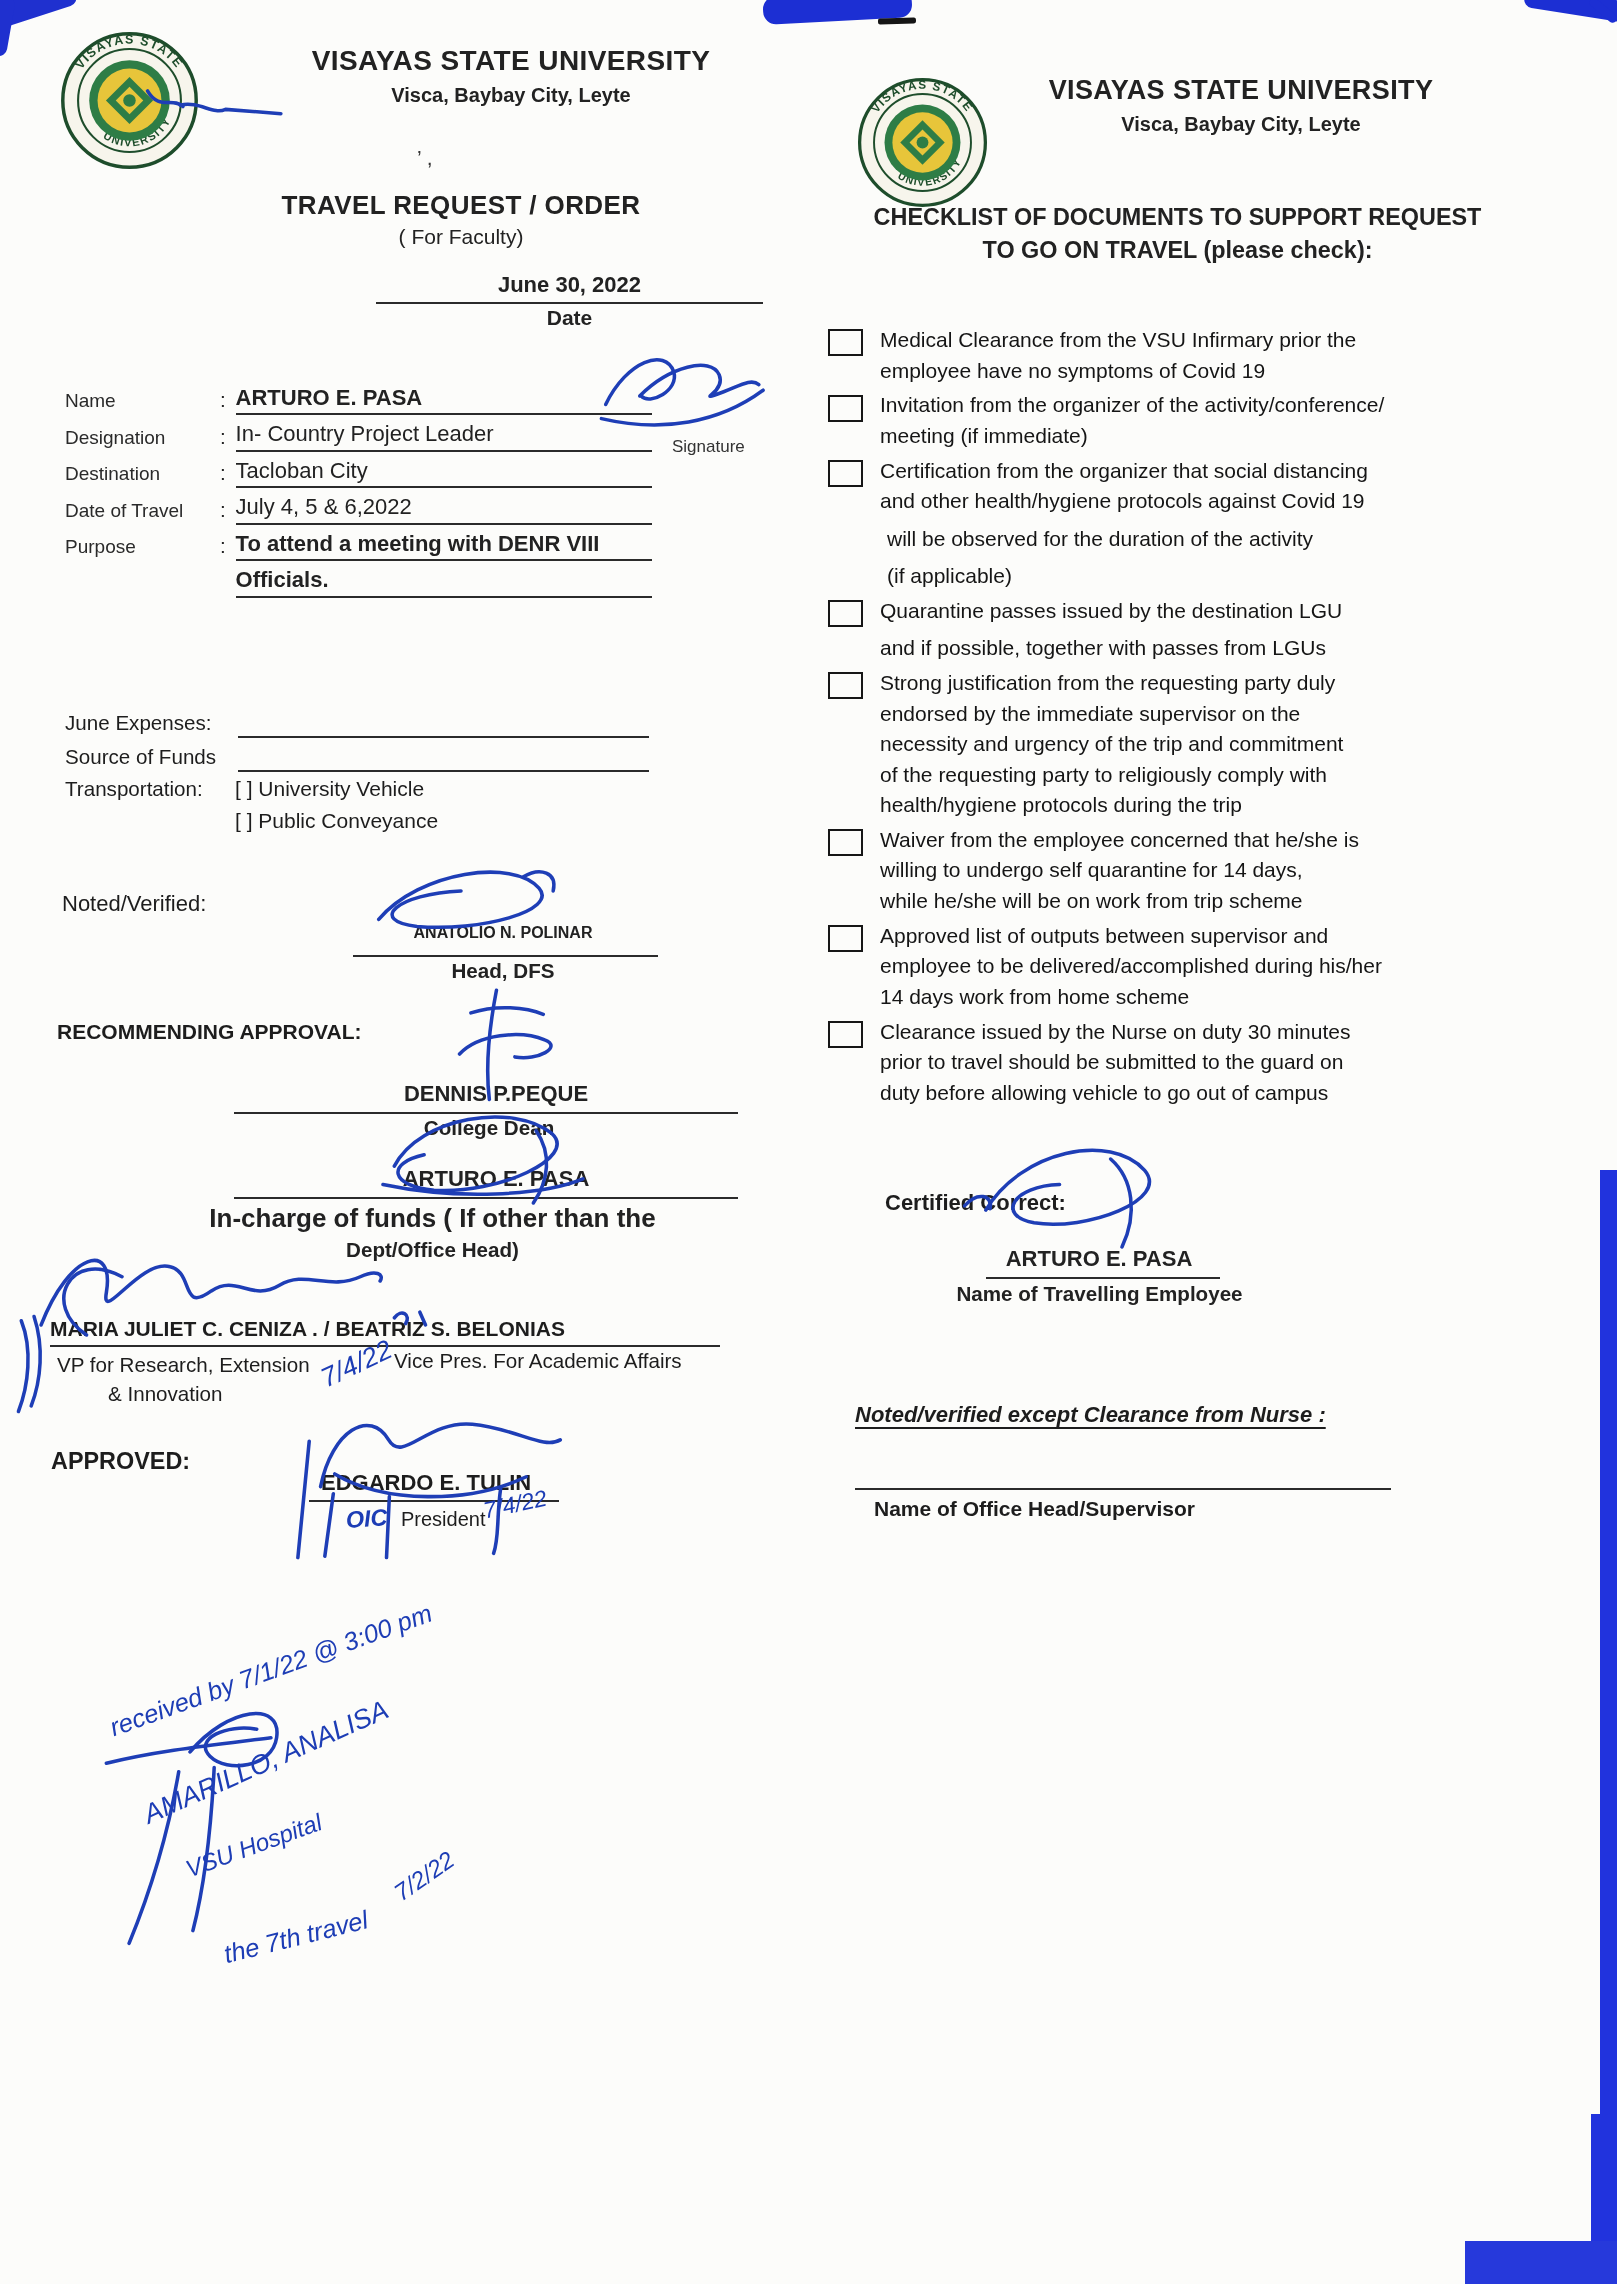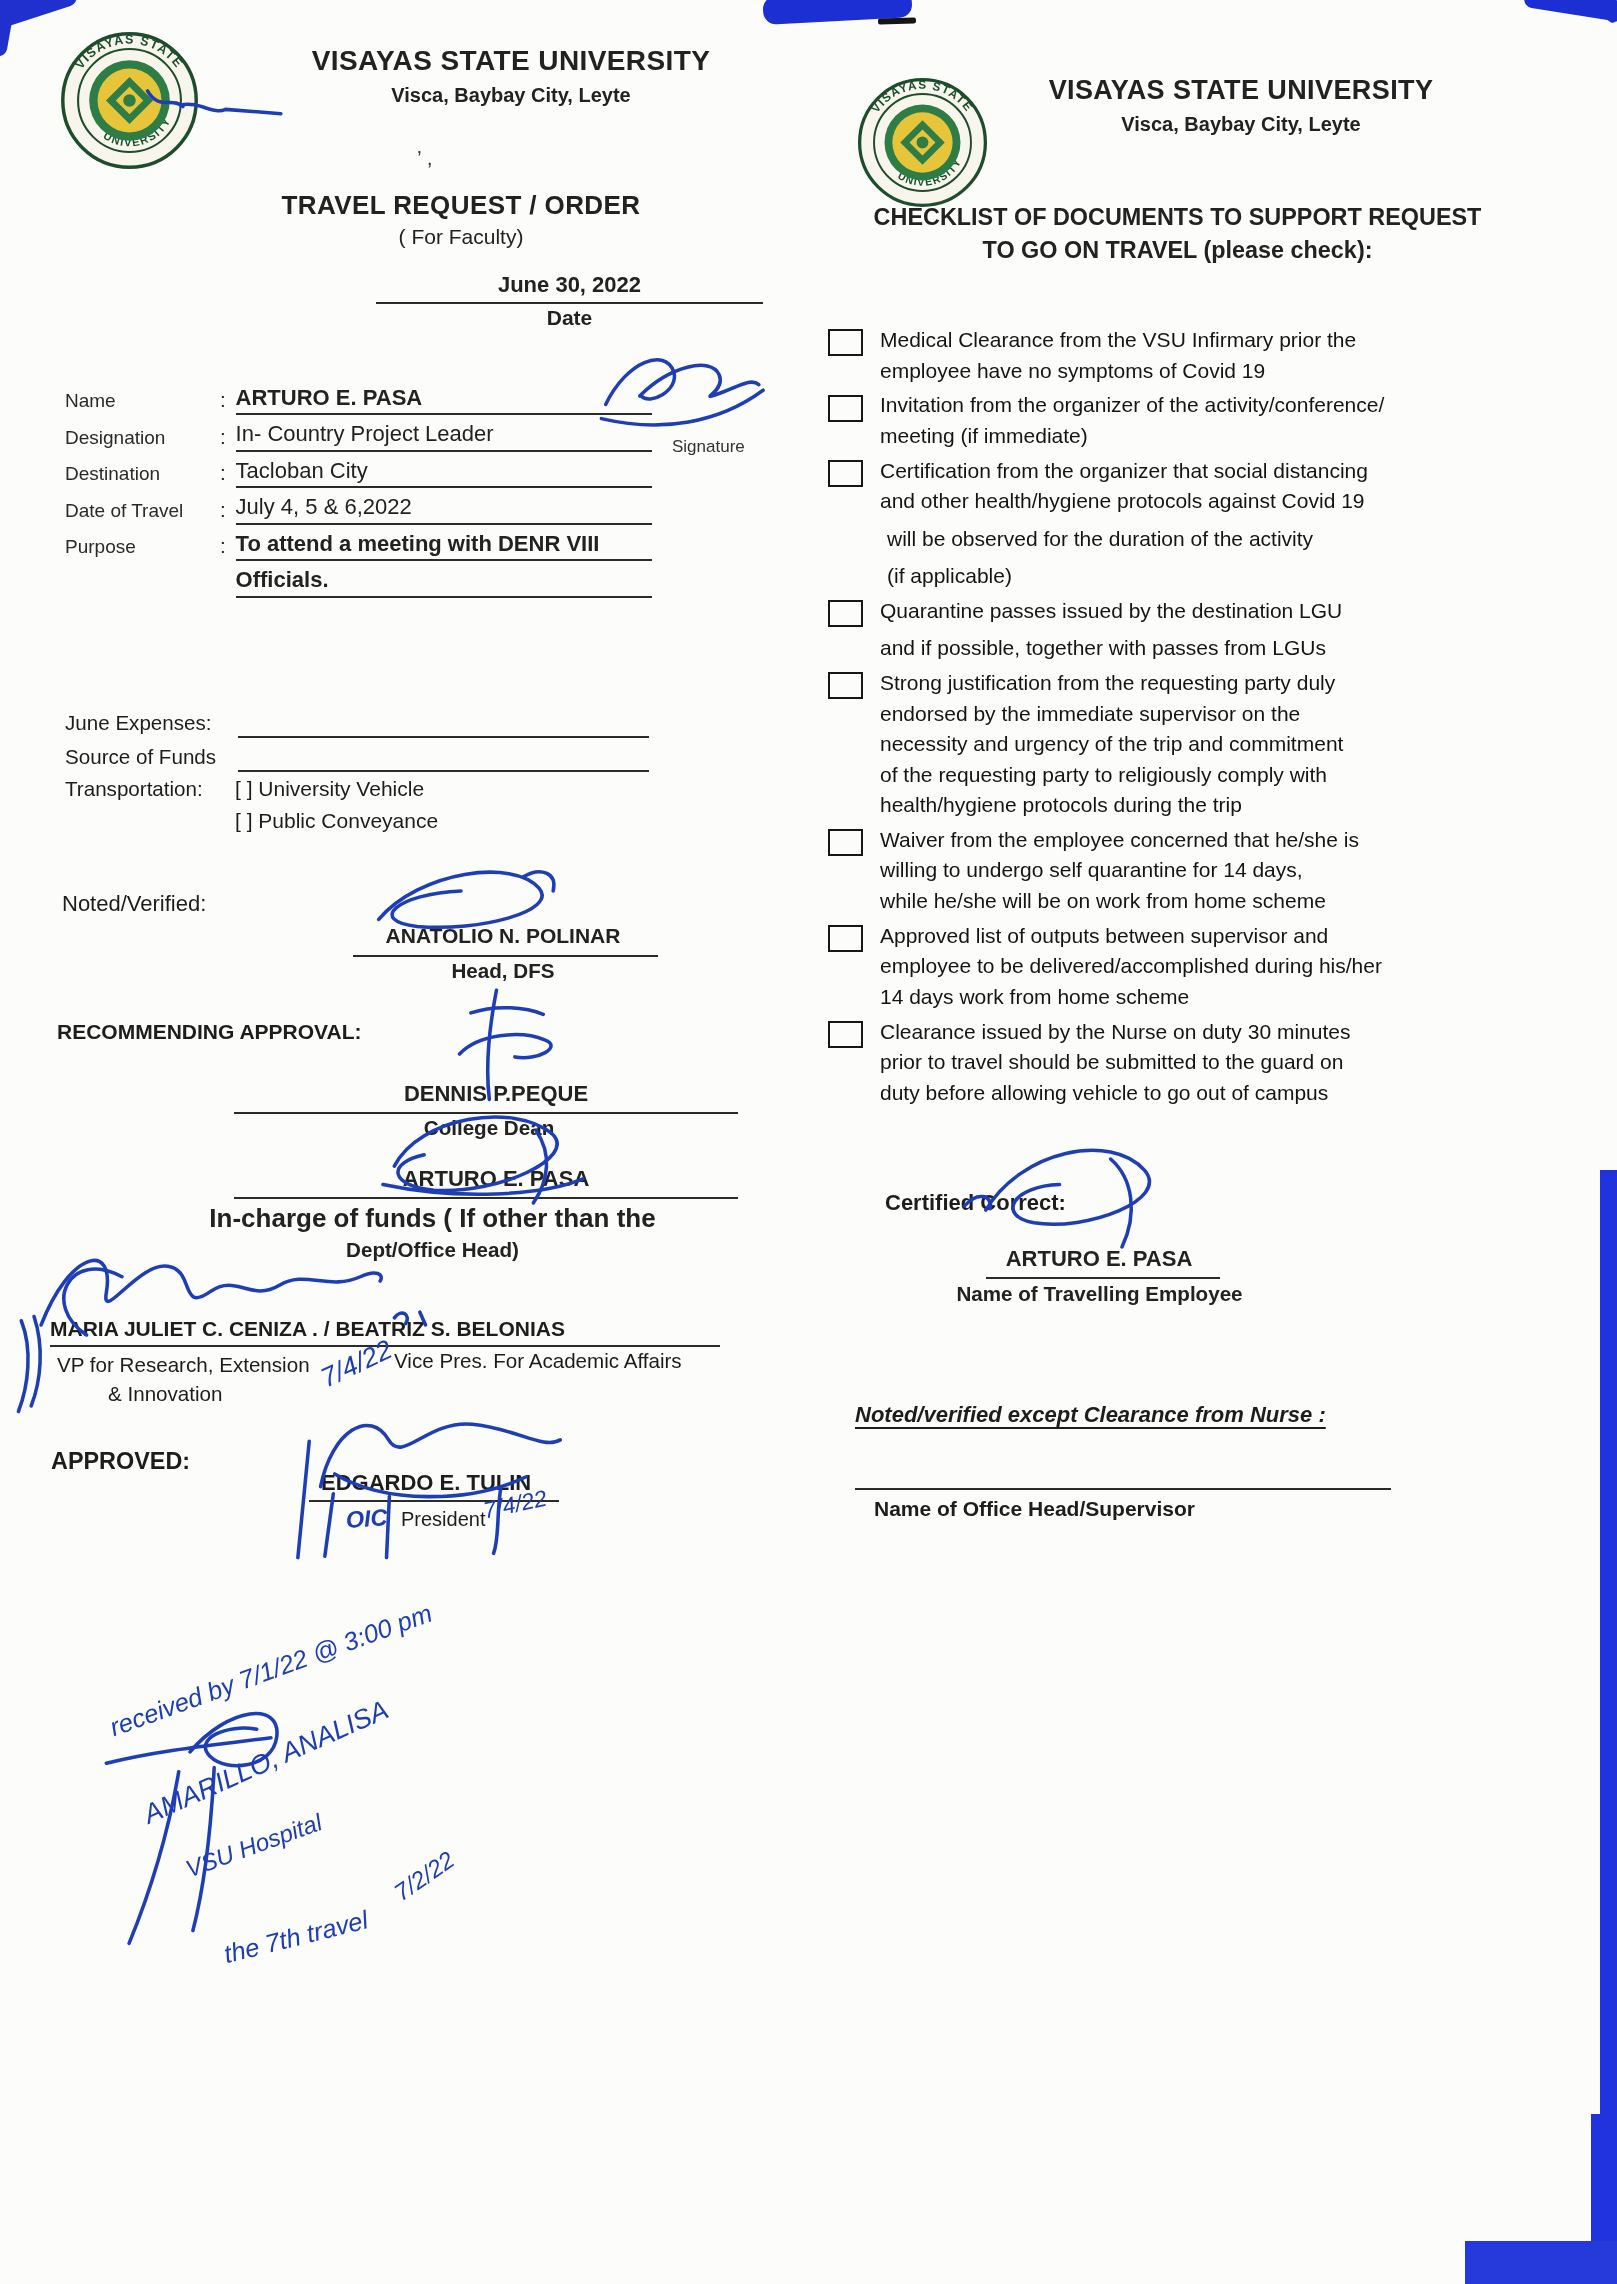--- a/index.html
+++ b/index.html
@@ -121,21 +121,21 @@
   <div class="t" style="left:65px; top:711px; font-size:20.6px;">June Expenses:</div>
   <div class="hline" style="left:238px; top:736px; width:411px;"></div>
   <div class="t" style="left:65px; top:745px; font-size:20.6px;">Source of Funds</div>
   <div class="hline" style="left:238px; top:770px; width:411px;"></div>
   <div class="t" style="left:65px; top:777px; font-size:20.6px;text-align:center;">Transportation:</div>
   <div class="t" style="left:235px; top:777px; font-size:21px;">[ ] University Vehicle</div>
   <div class="t" style="left:235px; top:809px; font-size:21px;">[ ] Public Conveyance</div>
 
   <div class="t" style="left:62px; top:891px; font-size:22px;">Noted/Verified:</div>
   <div class="blk c" style="left:340px; top:924px; width:326px;">
-    <div class="b" style="font-size:21px;">ANATOLIO N. POLINAR</div>
+    <div class="b" style="font-size:16px;">ANATOLIO N. POLINAR</div>
   </div>
   <div class="hline" style="left:353px; top:955px; width:305px;"></div>
   <div class="blk c" style="left:340px; top:959px; width:326px;">
     <div class="b" style="font-size:20.6px;">Head, DFS</div>
   </div>
 
   <div class="t" style="left:57px; top:1020px; font-size:21px; font-weight:600;">RECOMMENDING APPROVAL:</div>
   <div class="blk c" style="left:333px; top:1081px; width:326px;">
     <div class="b" style="font-size:22px;">DENNIS P.PEQUE</div>
   </div>
@@ -249,21 +249,21 @@
         <div class="chk-line">of the requesting party to religiously comply with</div>
         <div class="chk-line">health/hygiene protocols during the trip</div>
       </div>
     </div>
 
     <div class="chk-item">
       <span class="cbox"></span>
       <div>
         <div class="chk-line">Waiver from the employee concerned that he/she is</div>
         <div class="chk-line">willing to undergo self quarantine for 14 days,</div>
-        <div class="chk-line">while he/she will be on work from home scheme</div>
+        <div class="chk-line">while he/she will be on work from trip scheme</div>
       </div>
     </div>
 
     <div class="chk-item">
       <span class="cbox"></span>
       <div>
         <div class="chk-line">Approved list of outputs between supervisor and</div>
         <div class="chk-line">employee to be delivered/accomplished during his/her</div>
         <div class="chk-line">14 days work from home scheme</div>
       </div>

